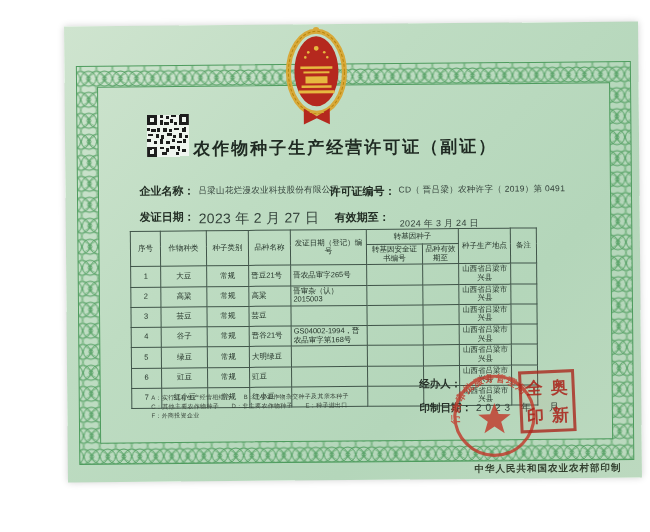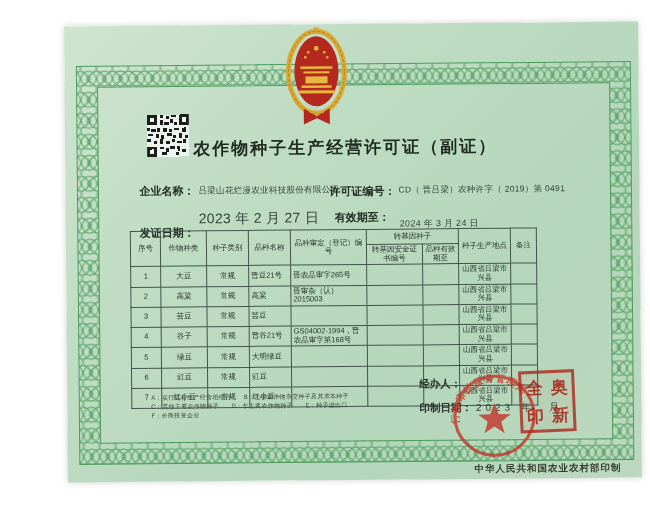--- a/index.html
+++ b/index.html
@@ -134,21 +134,21 @@
       <path d="M24,88 L38,88" stroke="#d8a93a" stroke-width="1.5"></path>
     </svg>
 
     <div class="title">农作物种子生产经营许可证（副证）</div>
 
     <div class="lbl" style="left:74px;top:158px;">企业名称：</div>
     <div class="val" style="left:133px;top:160px;">吕梁山花烂漫农业科技股份有限公司</div>
     <div class="lbl" style="left:264px;top:160px;">许可证编号：</div>
     <div class="val" style="left:333px;top:161px;">CD（ 晋吕梁）农种许字（ 2019）第 0491</div>
 
-    <div class="lbl" style="left:74px;top:184px;margin-top:16px;">发证日期：</div>
+    <div class="lbl" style="left:74px;top:184px;">发证日期：</div>
     <div class="val" style="left:133px;top:185px;font-size:14px;">2023 年 2 月 27 日</div>
     <div class="lbl" style="left:269px;top:186px;">有效期至：</div>
     <div class="val" style="left:334px;top:186px;font-size:9px;margin-top:8px;">2024 年 3 月 24 日</div>
 
     <table class="grid">
       <colgroup>
         <col style="width:30px">
           <col style="width:46px">
           <col style="width:42px">
           <col style="width:42px">
@@ -157,21 +157,21 @@
           <col style="width:36px">
           <col style="width:52px">
           <col style="width:26px">
       </colgroup>
       <thead>
         <tr>
           <th rowspan="2">序号</th>
           <th rowspan="2">作物种类</th>
           <th rowspan="2">种子类别</th>
           <th rowspan="2">品种名称</th>
-          <th rowspan="2">品种审定（登记）编号</th>
+          <th rowspan="2">发证日期（登记）编号</th>
           <th colspan="2">转基因种子</th>
           <th rowspan="2">种子生产地点</th>
           <th rowspan="2">备注</th>
         </tr>
         <tr>
           <th>转基因安全证书编号</th>
           <th>品种有效期至</th>
         </tr>
       </thead>
       <tbody>

